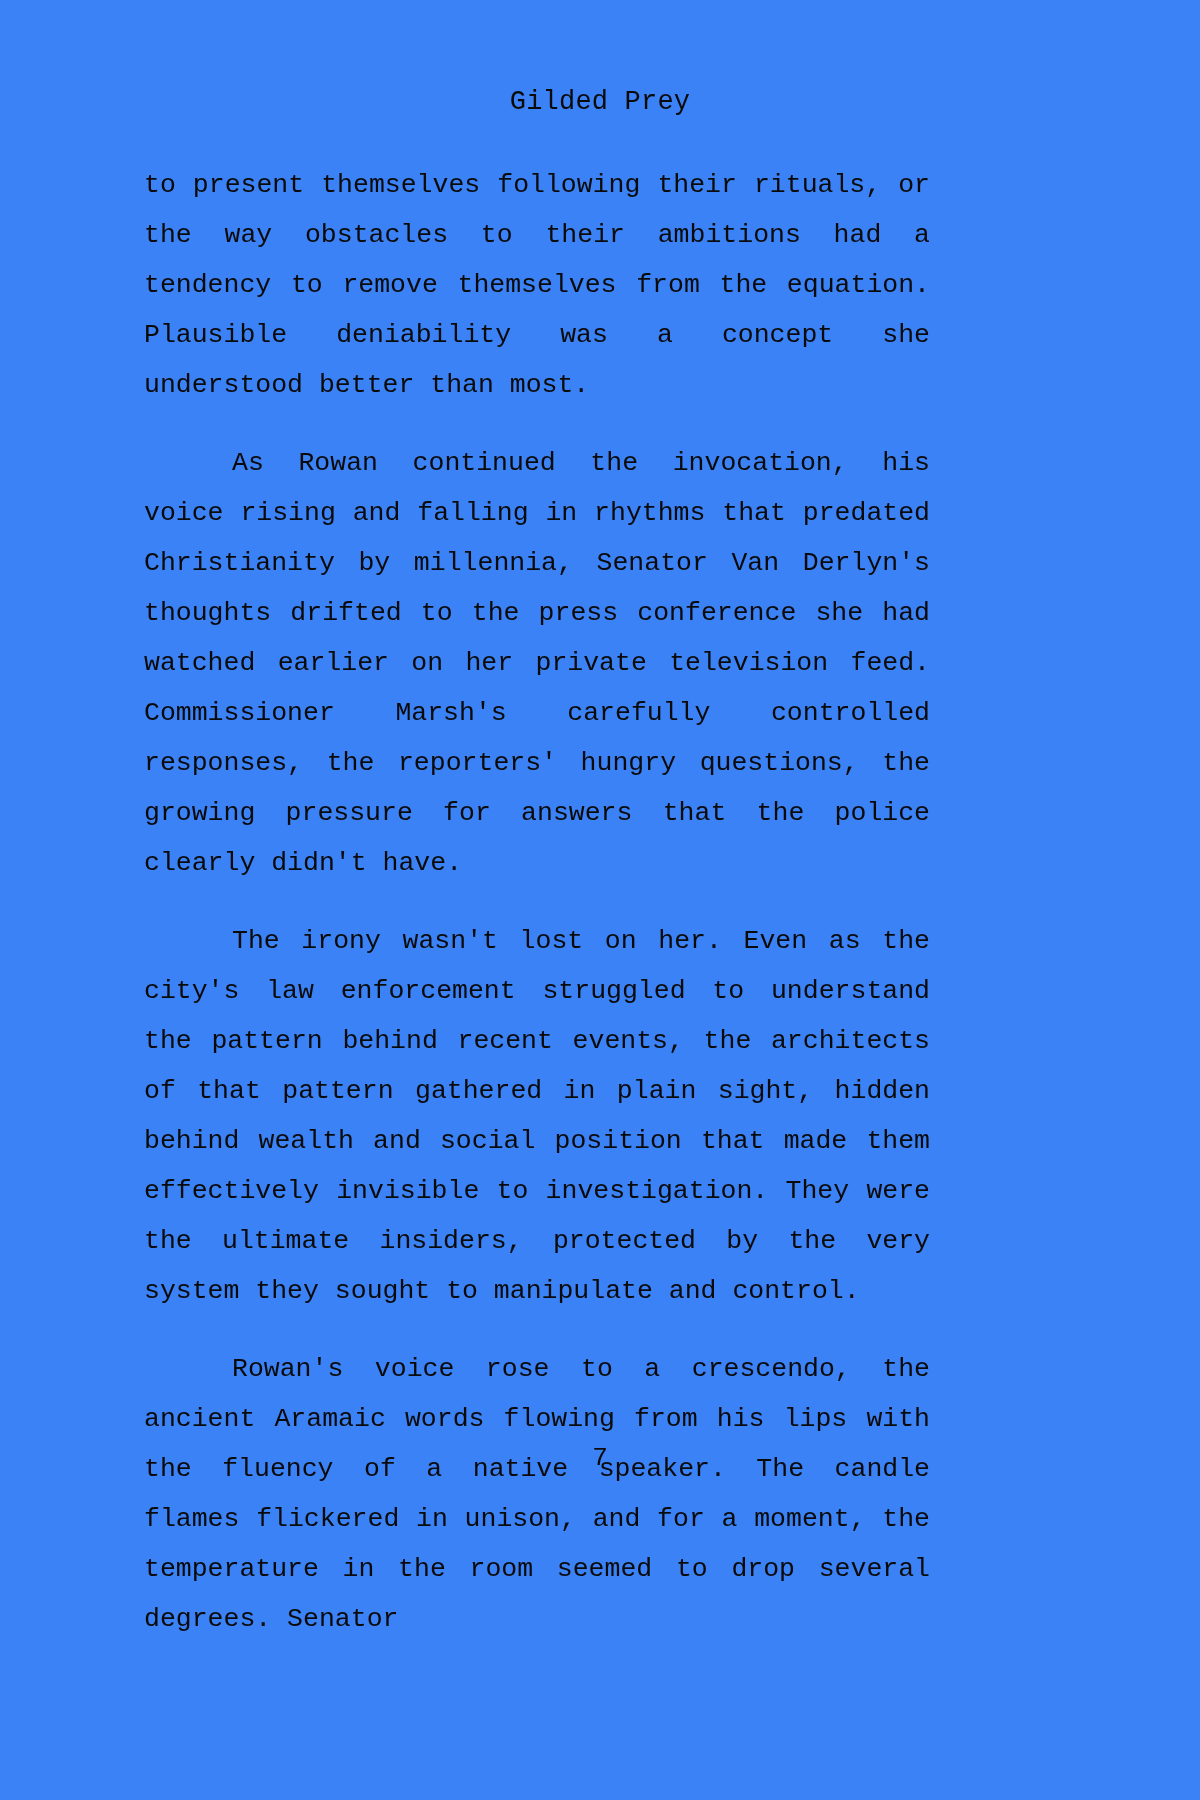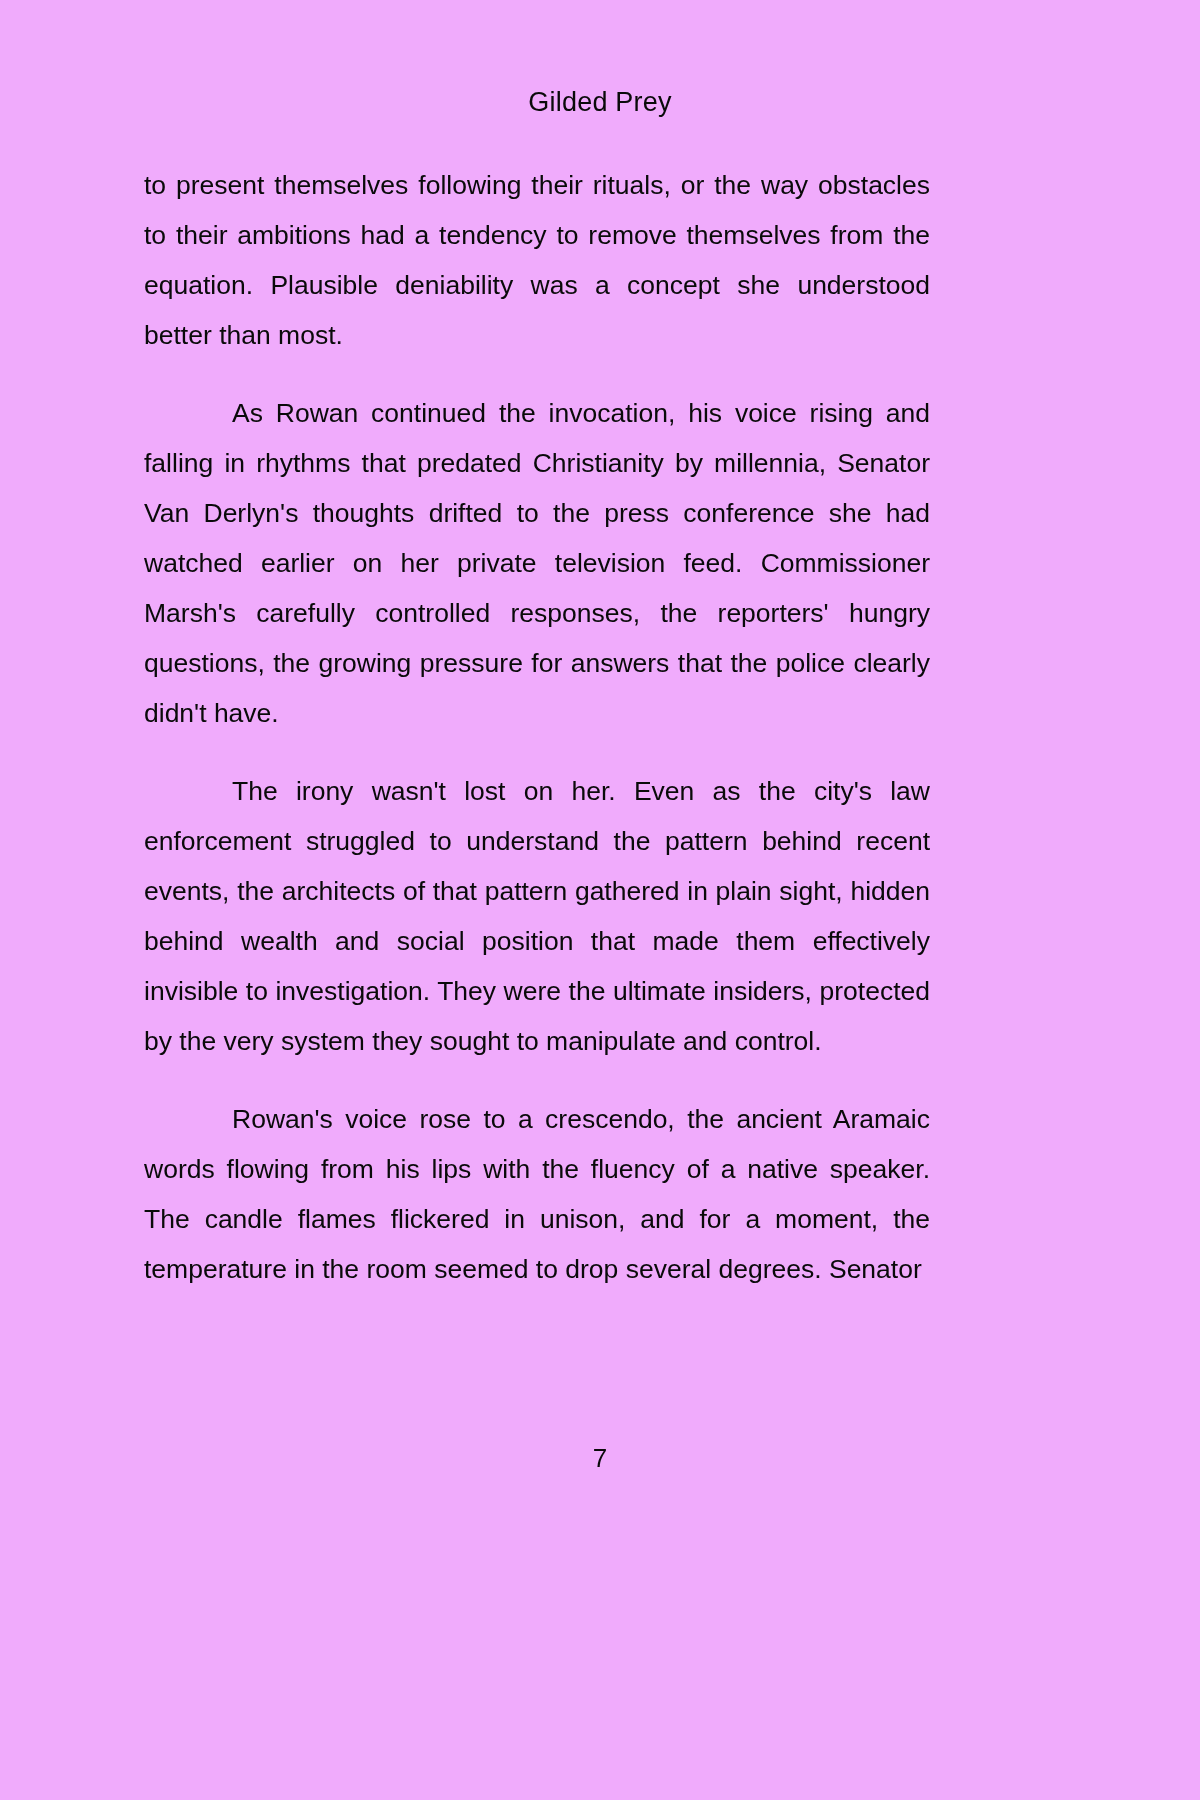--- a/index.html
+++ b/index.html
@@ -6,24 +6,24 @@
   html, body {
     margin: 0;
     padding: 0;
     background: #ffffff;
   }
 
   .page {
     position: relative;
     width: 1200px;
     height: 1800px;
-    background: #f0abfc;
+    background: #3b82f6;
     margin: 0 auto;
     overflow: hidden;
-    font-family: Liberation Sans, sans-serif;
+    font-family: Liberation Mono, monospace;
     color: #000000;
     -webkit-font-smoothing: antialiased;
   }
 
   
   .running-head {
     position: absolute;
     top: 86px;
     left: 0;
     width: 1200px;

